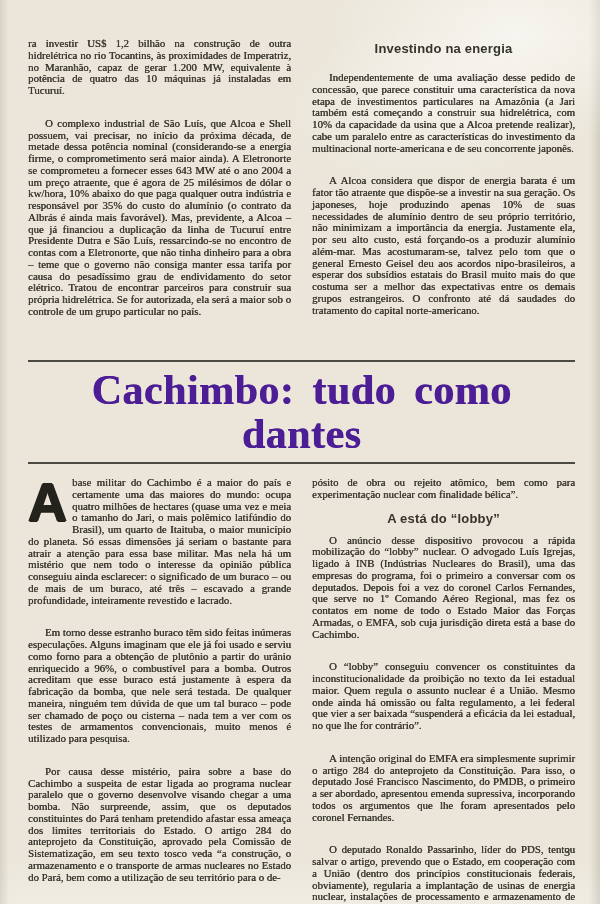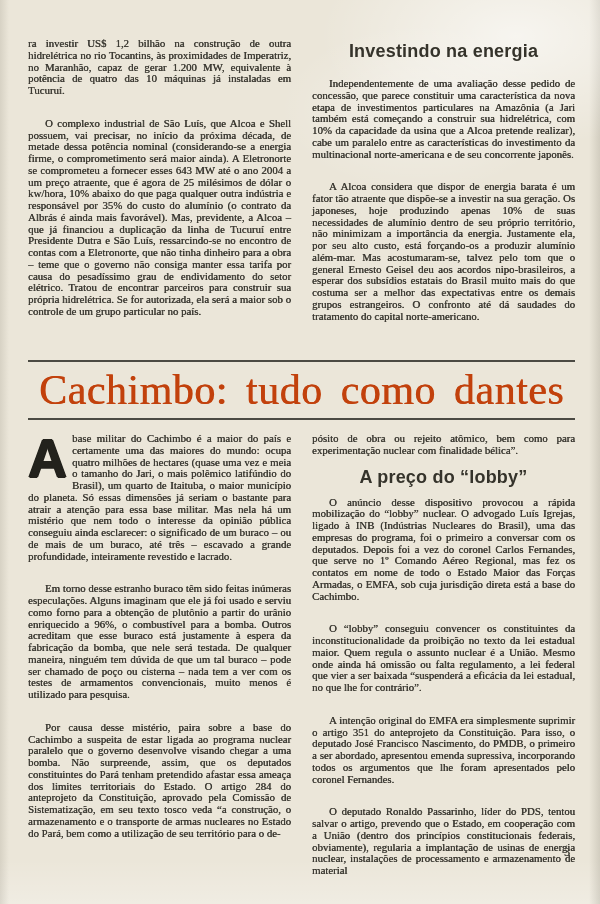--- a/index.html
+++ b/index.html
@@ -29,41 +29,41 @@
     line-height: 11.75px;
     text-align: justify;
     text-shadow: 0.35px 0 0 currentColor;
   }
   .body-text p + p { margin-top: 21px; }
   p.indent { text-indent: 17px; }
   .top-section { height: 311px; overflow: hidden; justify-content: flex-end; }
   .col-heading {
     font-family: "Liberation Sans", sans-serif;
     font-weight: bold;
-    font-size: 18px;
+    font-size: 13px;
     letter-spacing: 0.2px;
     text-align: center;
     color: #35332b;
   }
   .top-heading { margin: 3px 0 16px 0; }
   .rule {
     border: none;
     border-top: 2px solid #4b4a43;
     height: 0;
   }
   .rule-1 { margin-top: 11px; }
   .headline {
     font-family: "Liberation Serif", serif;
-    font-weight: normal;
+    font-weight: bold;
     font-size: 42px;
     line-height: 44px;
     text-align: center;
     letter-spacing: 0.5px;
     word-spacing: 7px;
-    color: #c2410c;
+    color: #4c1d95;
     margin: 6px 0 6px 0;
     text-shadow: 0.6px 0 0 currentColor;
   }
   .article-cols { margin-top: 13px; }
   .drop-cap {
     float: left;
     font-family: "Liberation Sans", sans-serif;
     font-weight: bold;
     font-size: 54px;
     line-height: 46px;
@@ -106,22 +106,22 @@
   <div class="cols article-cols body-text">
     <div class="col">
       <p>
         <span class="drop-cap">A</span><span>base militar do Cachimbo é a maior do país e certamente uma das maiores do mundo: ocupa quatro milhões de hectares (quase uma vez e meia o tamanho do Jari, o mais polêmico latifúndio do Brasil), um quarto de Itaituba, o maior município do planeta. Só essas dimensões já seriam o bastante para atrair a atenção para essa base militar. Mas nela há um mistério que nem todo o interesse da opinião pública conseguiu ainda esclarecer: o significado de um buraco – ou de mais de um buraco, até três – escavado a grande profundidade, inteiramente revestido e lacrado.</span>
       </p>
       <p class="indent">Em torno desse estranho buraco têm sido feitas inúmeras especulações. Alguns imaginam que ele já foi usado e serviu como forno para a obtenção de plutônio a partir do urânio enriquecido a 96%, o combustível para a bomba. Outros acreditam que esse buraco está justamente à espera da fabricação da bomba, que nele será testada. De qualquer maneira, ninguém tem dúvida de que um tal buraco – pode ser chamado de poço ou cisterna – nada tem a ver com os testes de armamentos convencionais, muito menos é utilizado para pesquisa.</p>
       <p class="indent">Por causa desse mistério, paira sobre a base do Cachimbo a suspeita de estar ligada ao programa nuclear paralelo que o governo desenvolve visando chegar a uma bomba. Não surpreende, assim, que os deputados constituintes do Pará tenham pretendido afastar essa ameaça dos limites territoriais do Estado. O artigo 284 do anteprojeto da Constituição, aprovado pela Comissão de Sistematização, em seu texto tosco veda “a construção, o armazenamento e o transporte de armas nucleares no Estado do Pará, bem como a utilização de seu território para o de-</p>
     </div>
     <div class="col">
       <p>pósito de obra ou rejeito atômico, bem como para experimentação nuclear com finalidade bélica”.</p>
-      <div class="col-heading article-heading">A preço do “lobby”</div>
+      <div class="col-heading article-heading">A está do “lobby”</div>
       <p class="indent">O anúncio desse dispositivo provocou a rápida mobilização do “lobby” nuclear. O advogado Luís Igrejas, ligado à INB (Indústrias Nucleares do Brasil), uma das empresas do programa, foi o primeiro a conversar com os deputados. Depois foi a vez do coronel Carlos Fernandes, que serve no 1º Comando Aéreo Regional, mas fez os contatos em nome de todo o Estado Maior das Forças Armadas, o EMFA, sob cuja jurisdição direta está a base do Cachimbo.</p>
       <p class="indent">O “lobby” conseguiu convencer os constituintes da inconstitucionalidade da proibição no texto da lei estadual maior. Quem regula o assunto nuclear é a União. Mesmo onde ainda há omissão ou falta regulamento, a lei federal que vier a ser baixada “suspenderá a eficácia da lei estadual, no que lhe for contrário”.</p>
-      <p class="indent">A intenção original do EMFA era simplesmente suprimir o artigo 351 do anteprojeto da Constituição. Para isso, o deputado José Francisco Nascimento, do PMDB, o primeiro a ser abordado, apresentou emenda supressiva, incorporando todos os argumentos que lhe foram apresentados pelo coronel Fernandes.</p>
+      <p class="indent">A intenção original do EMFA era simplesmente suprimir o artigo 284 do anteprojeto da Constituição. Para isso, o deputado José Francisco Nascimento, do PMDB, o primeiro a ser abordado, apresentou emenda supressiva, incorporando todos os argumentos que lhe foram apresentados pelo coronel Fernandes.</p>
       <p class="indent">O deputado Ronaldo Passarinho, líder do PDS, tentou salvar o artigo, prevendo que o Estado, em cooperação com a União (dentro dos princípios constitucionais federais, obviamente), regularia a implantação de usinas de energia nuclear, instalações de processamento e armazenamento de material</p>
     </div>
   </div>
 
   <div class="page-number">3</div>
 </div>
 
 </body></html>

